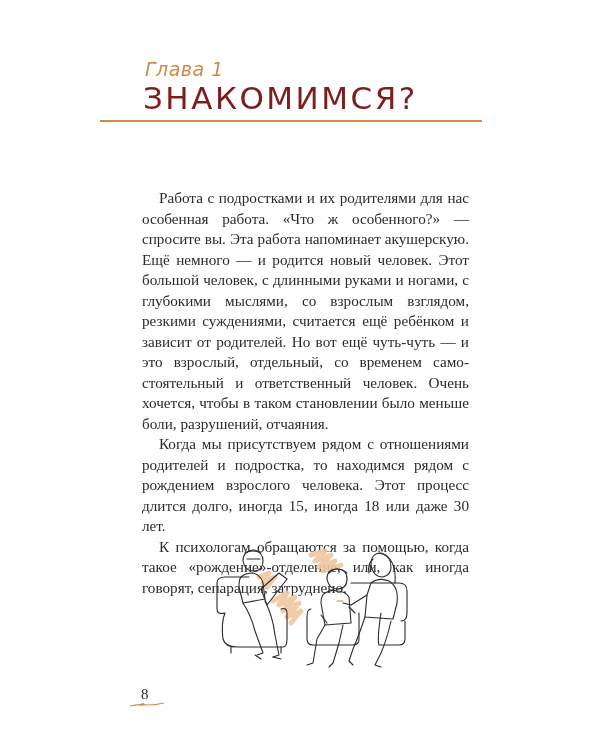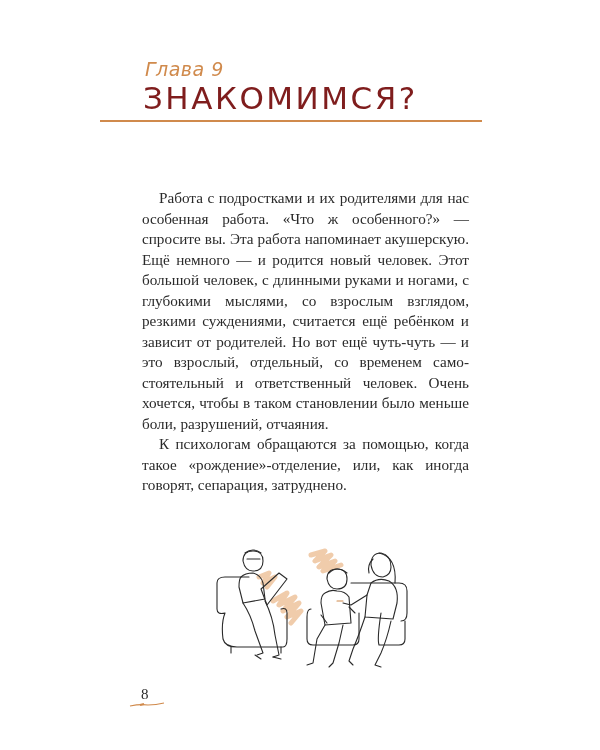--- a/index.html
+++ b/index.html
@@ -30,26 +30,27 @@
   }
   .page-number {
     position:absolute; left:141px; top:686px;
     font-family:"Liberation Serif", serif; font-size:15px; color:#2a2a2a;
   }
   .page-swash { position:absolute; left:128px; top:700px; width:40px; height:10px; }
 </style>
 </head>
 <body>
 
-<div class="chapter-label">Глава 9</div>
+<div class="chapter-label">Глава 1</div>
 <div class="chapter-title">ЗНАКОМИМСЯ?</div>
 <div class="rule"></div>
 
 <div class="body-text">
   <p>Работа с подростками и их родителями для нас осо­бенная работа. «Что ж особенного?» — спросите вы. Эта работа напоминает акушерскую. Ещё немного — и родится новый человек. Этот большой человек, с длин­ными руками и ногами, с глубокими мыслями, со взрослым взглядом, резкими суждениями, считается ещё ребёнком и зависит от родителей. Но вот ещё чуть-чуть — и это взрослый, отдельный, со временем само­стоятельный и ответственный человек. Очень хочется, чтобы в таком становлении было меньше боли, разру­шений, отчаяния.</p>
+  <p>Когда мы присутствуем рядом с отношениями ро­дителей и подростка, то находимся рядом с рождением взрослого человека. Этот процесс длится долго, иногда 15, иногда 18 или даже 30 лет.</p>
   <p>К психологам обращаются за помощью, когда такое «рождение»-отделение, или, как иногда говорят, сепа­рация, затруднено.</p>
 </div>
 
 <svg class="illustration" viewBox="0 0 215 135" fill="none" stroke="#2a2a2a" stroke-width="1.1" stroke-linecap="round" stroke-linejoin="round">
 
   <g stroke="#efc7a3" stroke-width="5" opacity="0.9">
     <path d="M108 12 L122 8 L112 18 L128 12 L116 24 L132 18 L120 28 L138 22"></path>
     <path d="M56 34 L66 30 L60 40 L72 34 L64 44"></path>
     <path d="M70 58 L84 50 L76 62 L92 54 L80 68 L96 60 L84 74 L98 68 L88 80"></path>
   </g>

